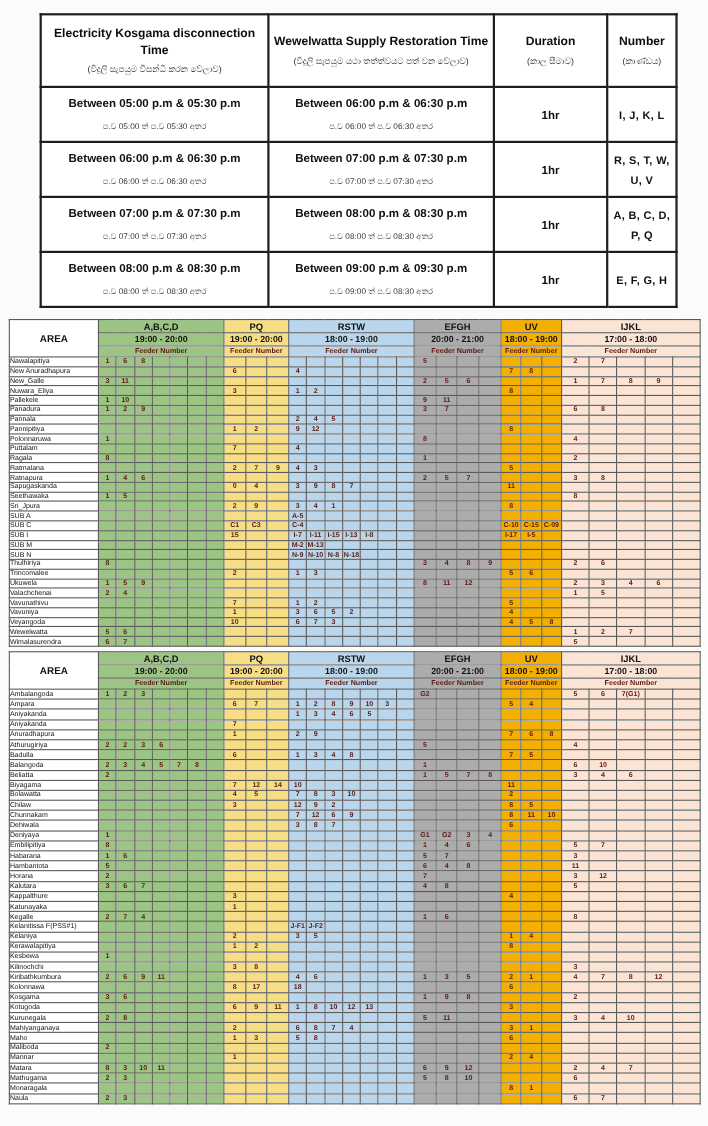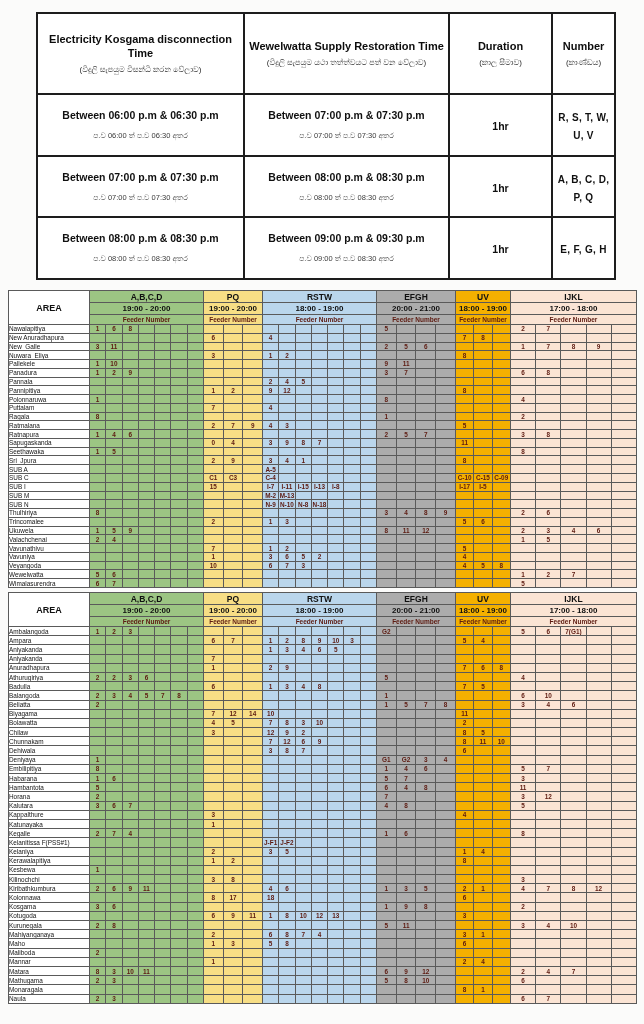--- a/index.html
+++ b/index.html
@@ -53,20 +53,32 @@
       </td>
       <td>
         <div class="hdr-en">Number</div>
         <div class="hdr-si">(කාණ්ඩය)</div>
       </td>
     </tr>
   </tbody>
   <tbody id="sched-body">
       <tr style="height:50px">
         <td>
+          <div class="cell-en">Between 05:00 p.m &amp; 05:30 p.m</div>
+          <div class="cell-si">ප.ව 05:00 ත් ප.ව 05:30 අතර</div>
+        </td>
+        <td>
+          <div class="cell-en">Between 06:00 p.m &amp; 06:30 p.m</div>
+          <div class="cell-si">ප.ව 06:00 ත් ප.ව 06:30 අතර</div>
+        </td>
+        <td><span class="dur">1hr</span></td>
+        <td><span class="grp">I, J, K, L</span></td>
+      </tr>
+      <tr style="height:50px">
+        <td>
           <div class="cell-en">Between 06:00 p.m &amp; 06:30 p.m</div>
           <div class="cell-si">ප.ව 06:00 ත් ප.ව 06:30 අතර</div>
         </td>
         <td>
           <div class="cell-en">Between 07:00 p.m &amp; 07:30 p.m</div>
           <div class="cell-si">ප.ව 07:00 ත් ප.ව 07:30 අතර</div>
         </td>
         <td><span class="dur">1hr</span></td>
         <td><span class="grp">R, S, T, W, U, V</span></td>
       </tr>

